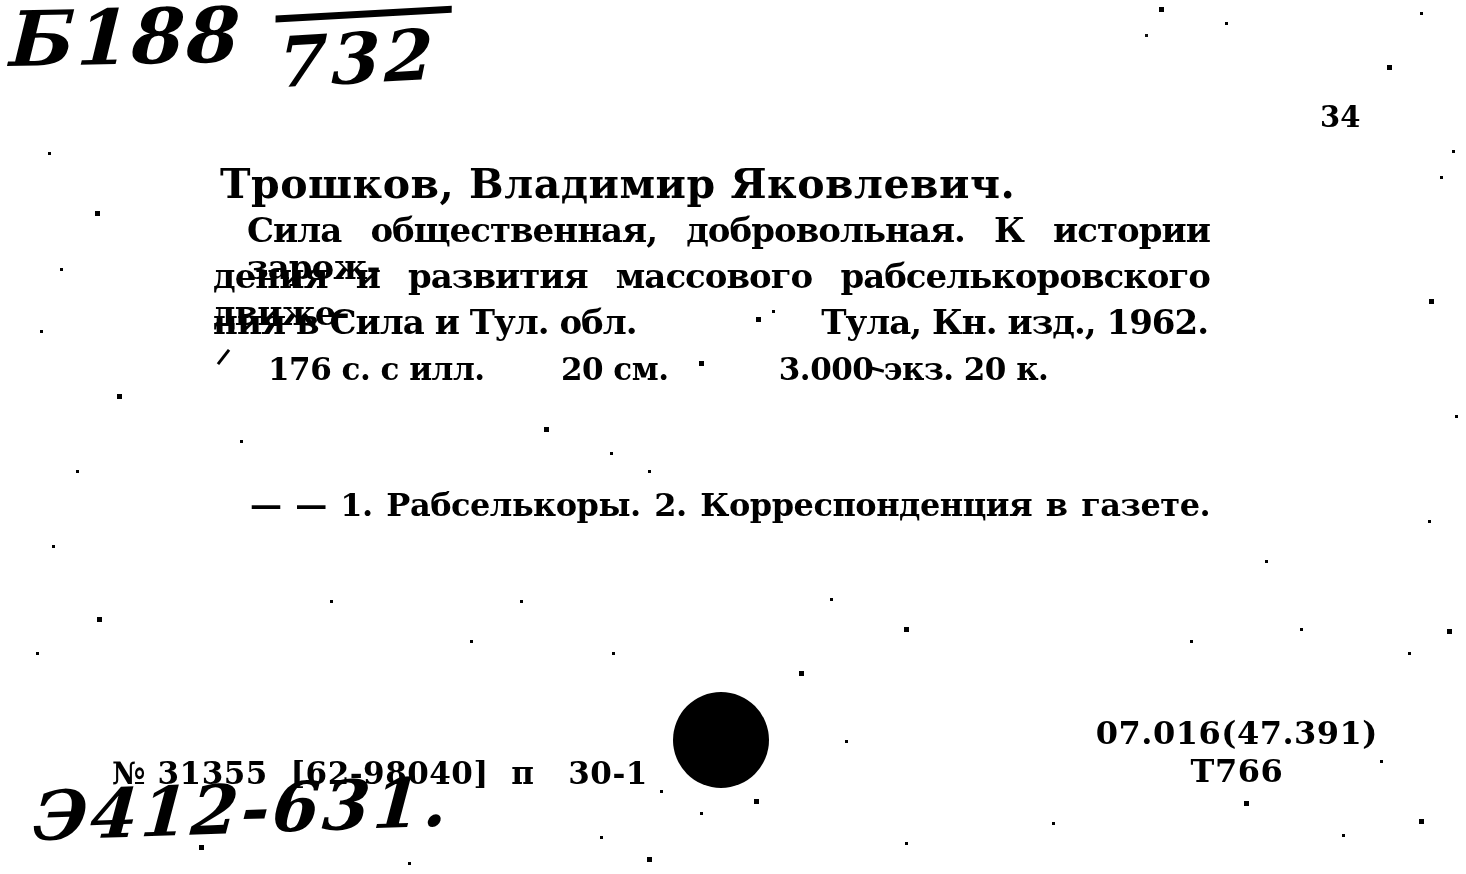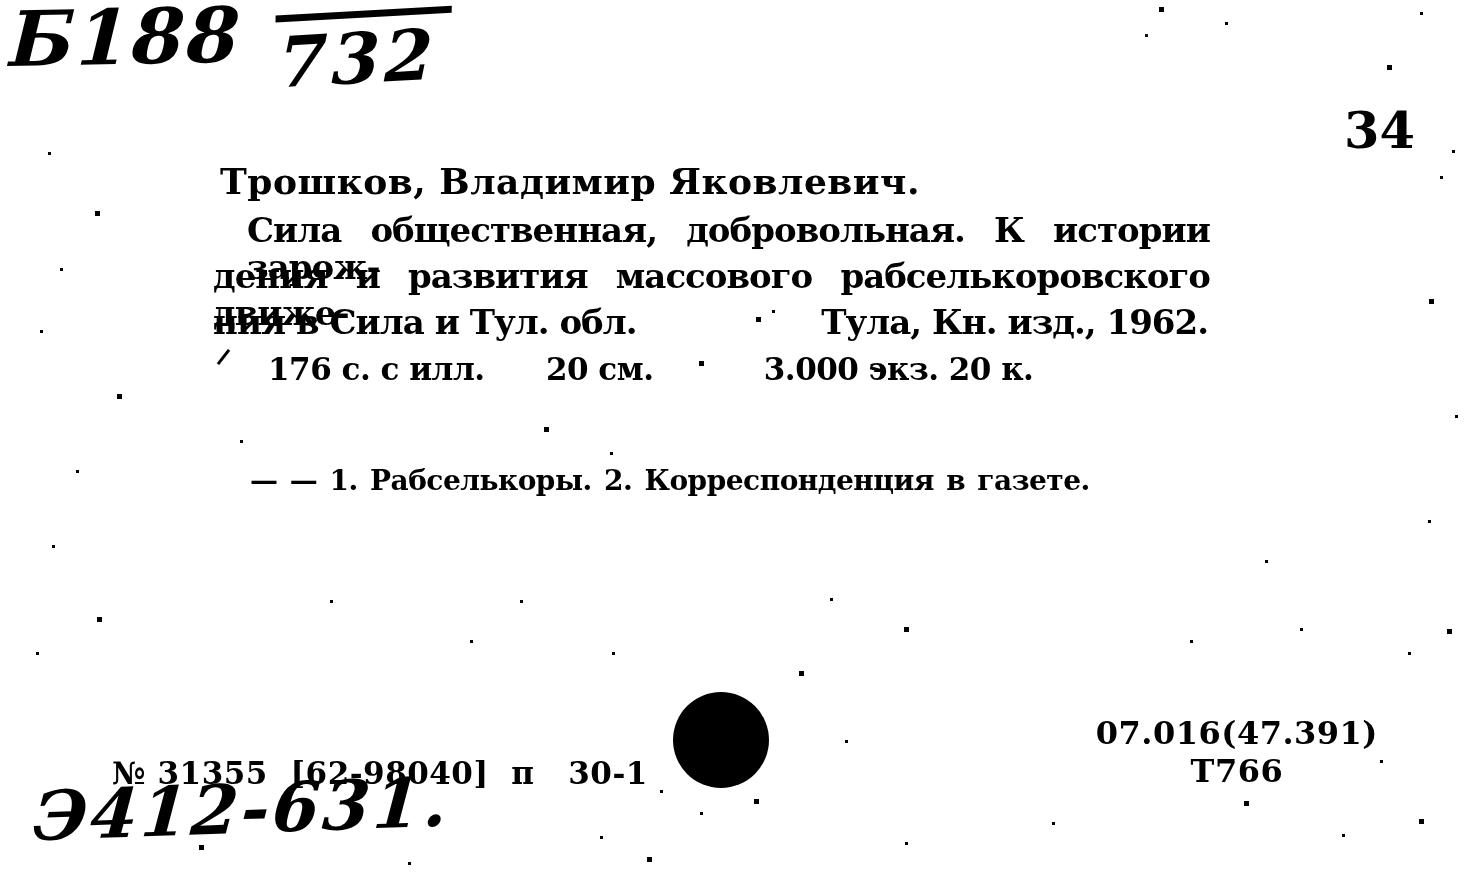--- a/index.html
+++ b/index.html
@@ -24,26 +24,26 @@
     font-size:70px;line-height:1;
     margin-left:34px;margin-top:16px;
     border-top:7px solid #000;
     padding-top:6px;padding-right:14px;padding-left:4px;
     letter-spacing:4px;
     transform:rotate(-2deg);
   }
   
   .page-num{
     position:absolute;left:1320px;top:100px;
-    font-size:51px;font-weight:700;margin-left:24px;
+    font-size:29px;font-weight:700;
   }
   
   .author{
     position:absolute;left:220px;top:160px;
-    font-size:36px;font-weight:700;letter-spacing:0.5px;
+    font-size:41px;font-weight:700;letter-spacing:0.5px;
     white-space:nowrap;
   }
   .bodyline{
     position:absolute;
     font-size:34px;font-weight:700;letter-spacing:-1px;
     text-align:justify;text-align-last:justify;
     line-height:1.1;
   }
   .line1{left:247px;top:212px;width:963px;}
   .line2{left:213px;top:258px;width:997px;}
@@ -51,25 +51,25 @@
     position:absolute;left:213px;top:304px;width:995px;
     display:flex;justify-content:space-between;
     font-size:34px;font-weight:700;letter-spacing:-1px;
     line-height:1.1;white-space:nowrap;
   }
   .collation{
     position:absolute;left:268px;top:351px;
     font-size:31px;font-weight:700;letter-spacing:-0.5px;
     white-space:nowrap;
   }
-  .collation .seg1{margin-right:51px;}
+  .collation .seg1{margin-right:66px;}
   .collation .seg2{margin-right:100px;}
   .tracing{
-    position:absolute;left:250px;top:464px;
-    font-size:28px;font-weight:700;letter-spacing:-0.5px;
+    position:absolute;left:250px;top:486px;
+    font-size:32px;font-weight:700;letter-spacing:-0.5px;
     word-spacing:3px;white-space:nowrap;
   }
   
   .registry{
     position:absolute;left:112px;top:678px;
     font-size:31px;font-weight:700;
     line-height:38px;white-space:pre;letter-spacing:0.5px;
   }
   
   .classif{

